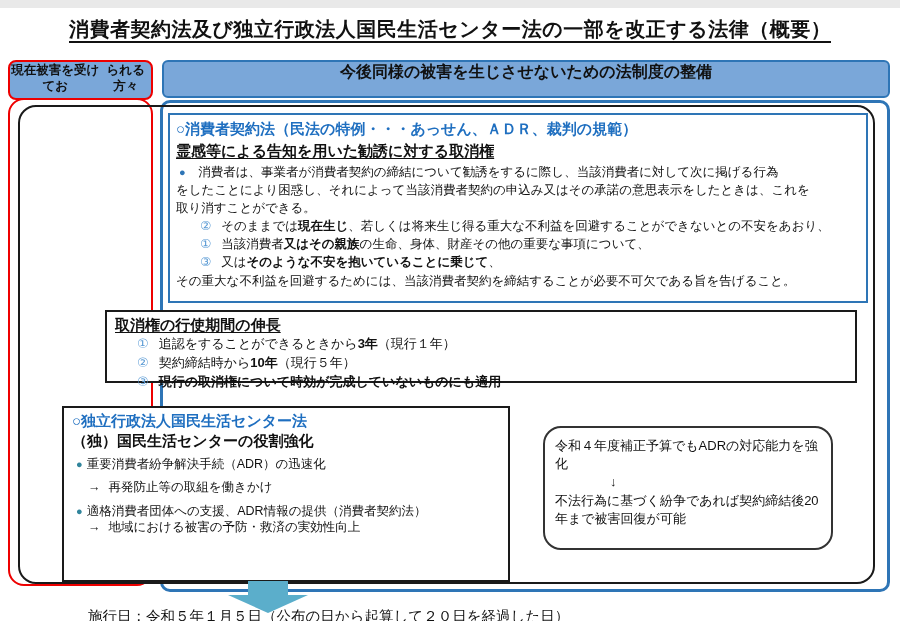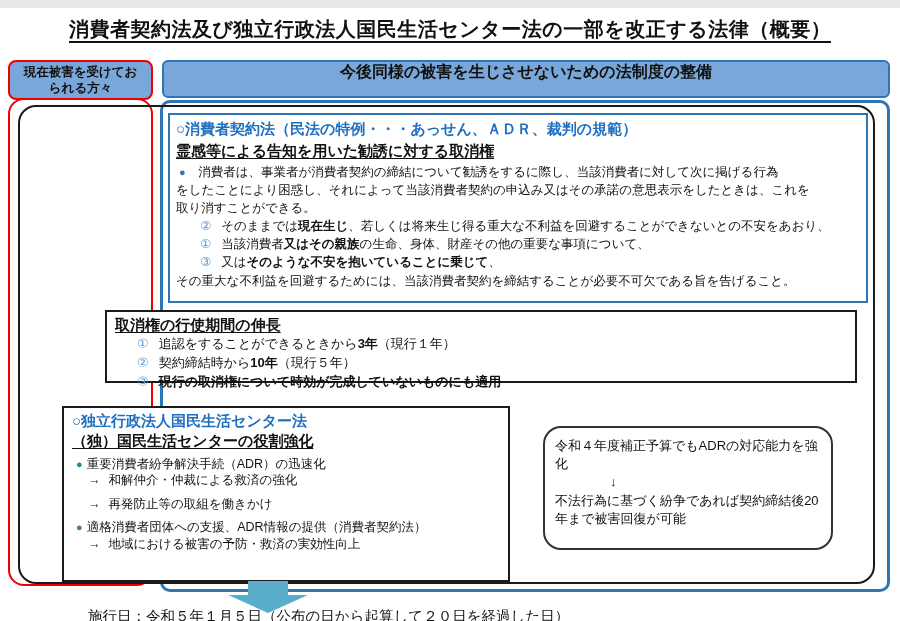--- a/index.html
+++ b/index.html
@@ -24,21 +24,21 @@
     z-index: 6;
   }
   .title .u { border-bottom: 2.5px solid #111; padding-bottom: 1px; }
 
   
   .label-box {
     left: 8px; top: 52px; width: 145px; height: 40px;
     background: var(--fillBlue, #7aa7d9);
     border: 2.5px solid var(--accentRed, #ee0000);
     border-radius: 8px;
-    display: flex; flex-direction: column; justify-content: center;
+    display: flex; flex-direction: row; justify-content: center;
     text-align: center; font-weight: bold; font-size: 12.5px; line-height: 1.3;
     z-index: 6;
   }
   .header-box {
     left: 162px; top: 52px; width: 728px; height: 38px;
     background: var(--fillBlue, #7aa7d9);
     border: 2.5px solid var(--accentBlue, #2e75b6);
     border-radius: 6px;
     display: flex; align-items: flex-start; justify-content: center;
     font-weight: bold; font-size: 16px;
@@ -85,21 +85,21 @@
   .box-b .h2 { font-weight: bold; font-size: 15px; line-height: 1.4; text-decoration: underline; text-underline-offset: 2px; }
   .box-b .line { font-size: 13px; line-height: 1.45; padding-left: 22px; }
 
   
   .box-c {
     left: 62px; top: 398px; width: 448px; height: 176px;
     background: #fff; border: 2px solid #1a1a1a;
     z-index: 4; padding: 3px 0 0 8px;
   }
   .box-c .h1 { color: var(--headingBlue, #1f6fc0); font-weight: bold; font-size: 15px; line-height: 1.35; }
-  .box-c .h2 { font-weight: bold; font-size: 15px; line-height: 1.35; text-decoration: underline; text-underline-offset: 2px; margin-bottom: 4px; }
+  .box-c .h2 { font-weight: bold; font-size: 15px; line-height: 1.35; text-underline-offset: 2px; margin-bottom: 4px; }
   .box-c .group { margin-bottom: 7px; font-size: 12.5px; line-height: 1.32; }
   .bullet-c { color: var(--bulletTeal, #31859c); font-size: 11px; margin: 0 4px 0 4px; }
   .arrow-line { padding-left: 16px; }
   .arrow-glyph { margin-right: 8px; }
 
   
   .box-d {
     left: 543px; top: 418px; width: 290px; height: 124px;
     background: #fff; border: 2px solid #333;
     border-radius: 18px;
@@ -184,23 +184,20 @@
   </div>
 
   <div class="abs box-c">
     <div class="h1">○独立行政法人国民生活センター法</div>
     <div class="h2">（独）国民生活センターの役割強化</div>
 
     <div class="group">
       <div>
         <span class="bullet-c">●</span><span>重要消費者紛争解決手続（ADR）の迅速化</span>
       </div>
-      <div class="arrow-line">
-        <span class="arrow-glyph">→</span><span>和解仲介・仲裁による救済の強化</span>
-      </div>
     </div>
 
     <div class="group">
       <div class="arrow-line">
         <span class="arrow-glyph">→</span><span>再発防止等の取組を働きかけ</span>
       </div>
     </div>
 
     <div class="group">
       <div>

